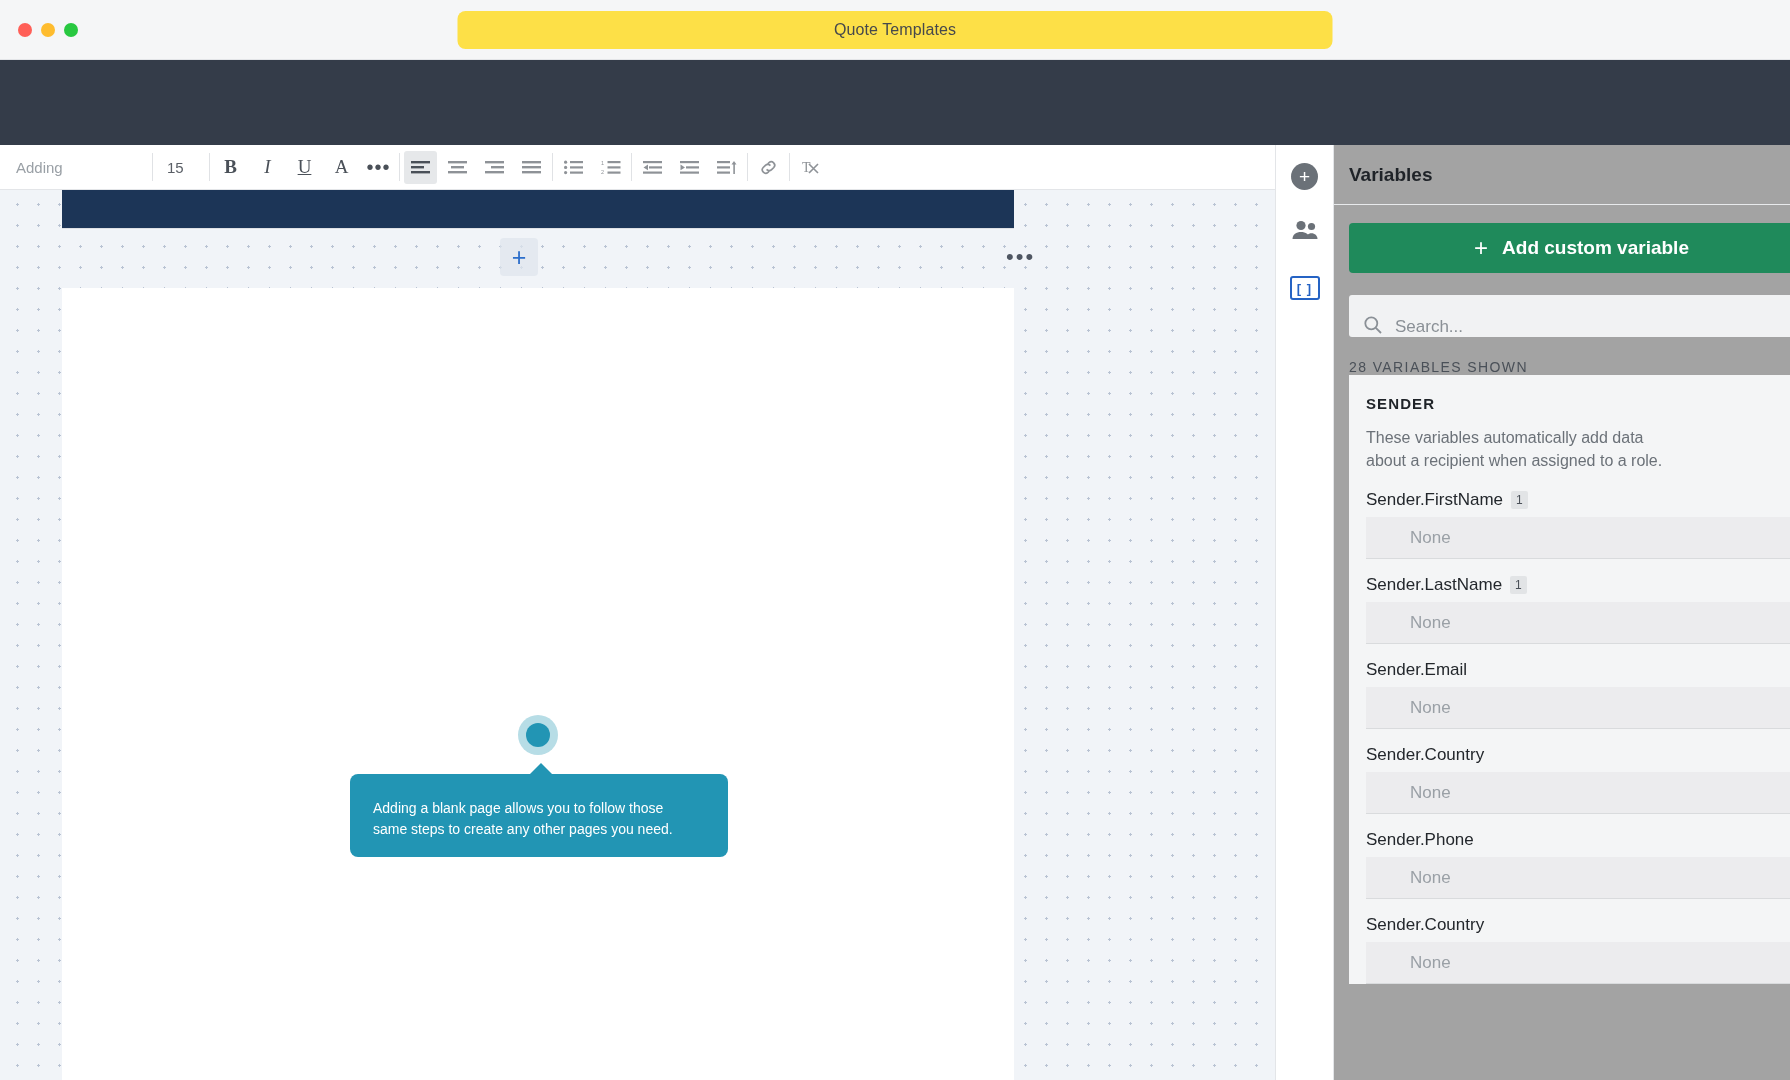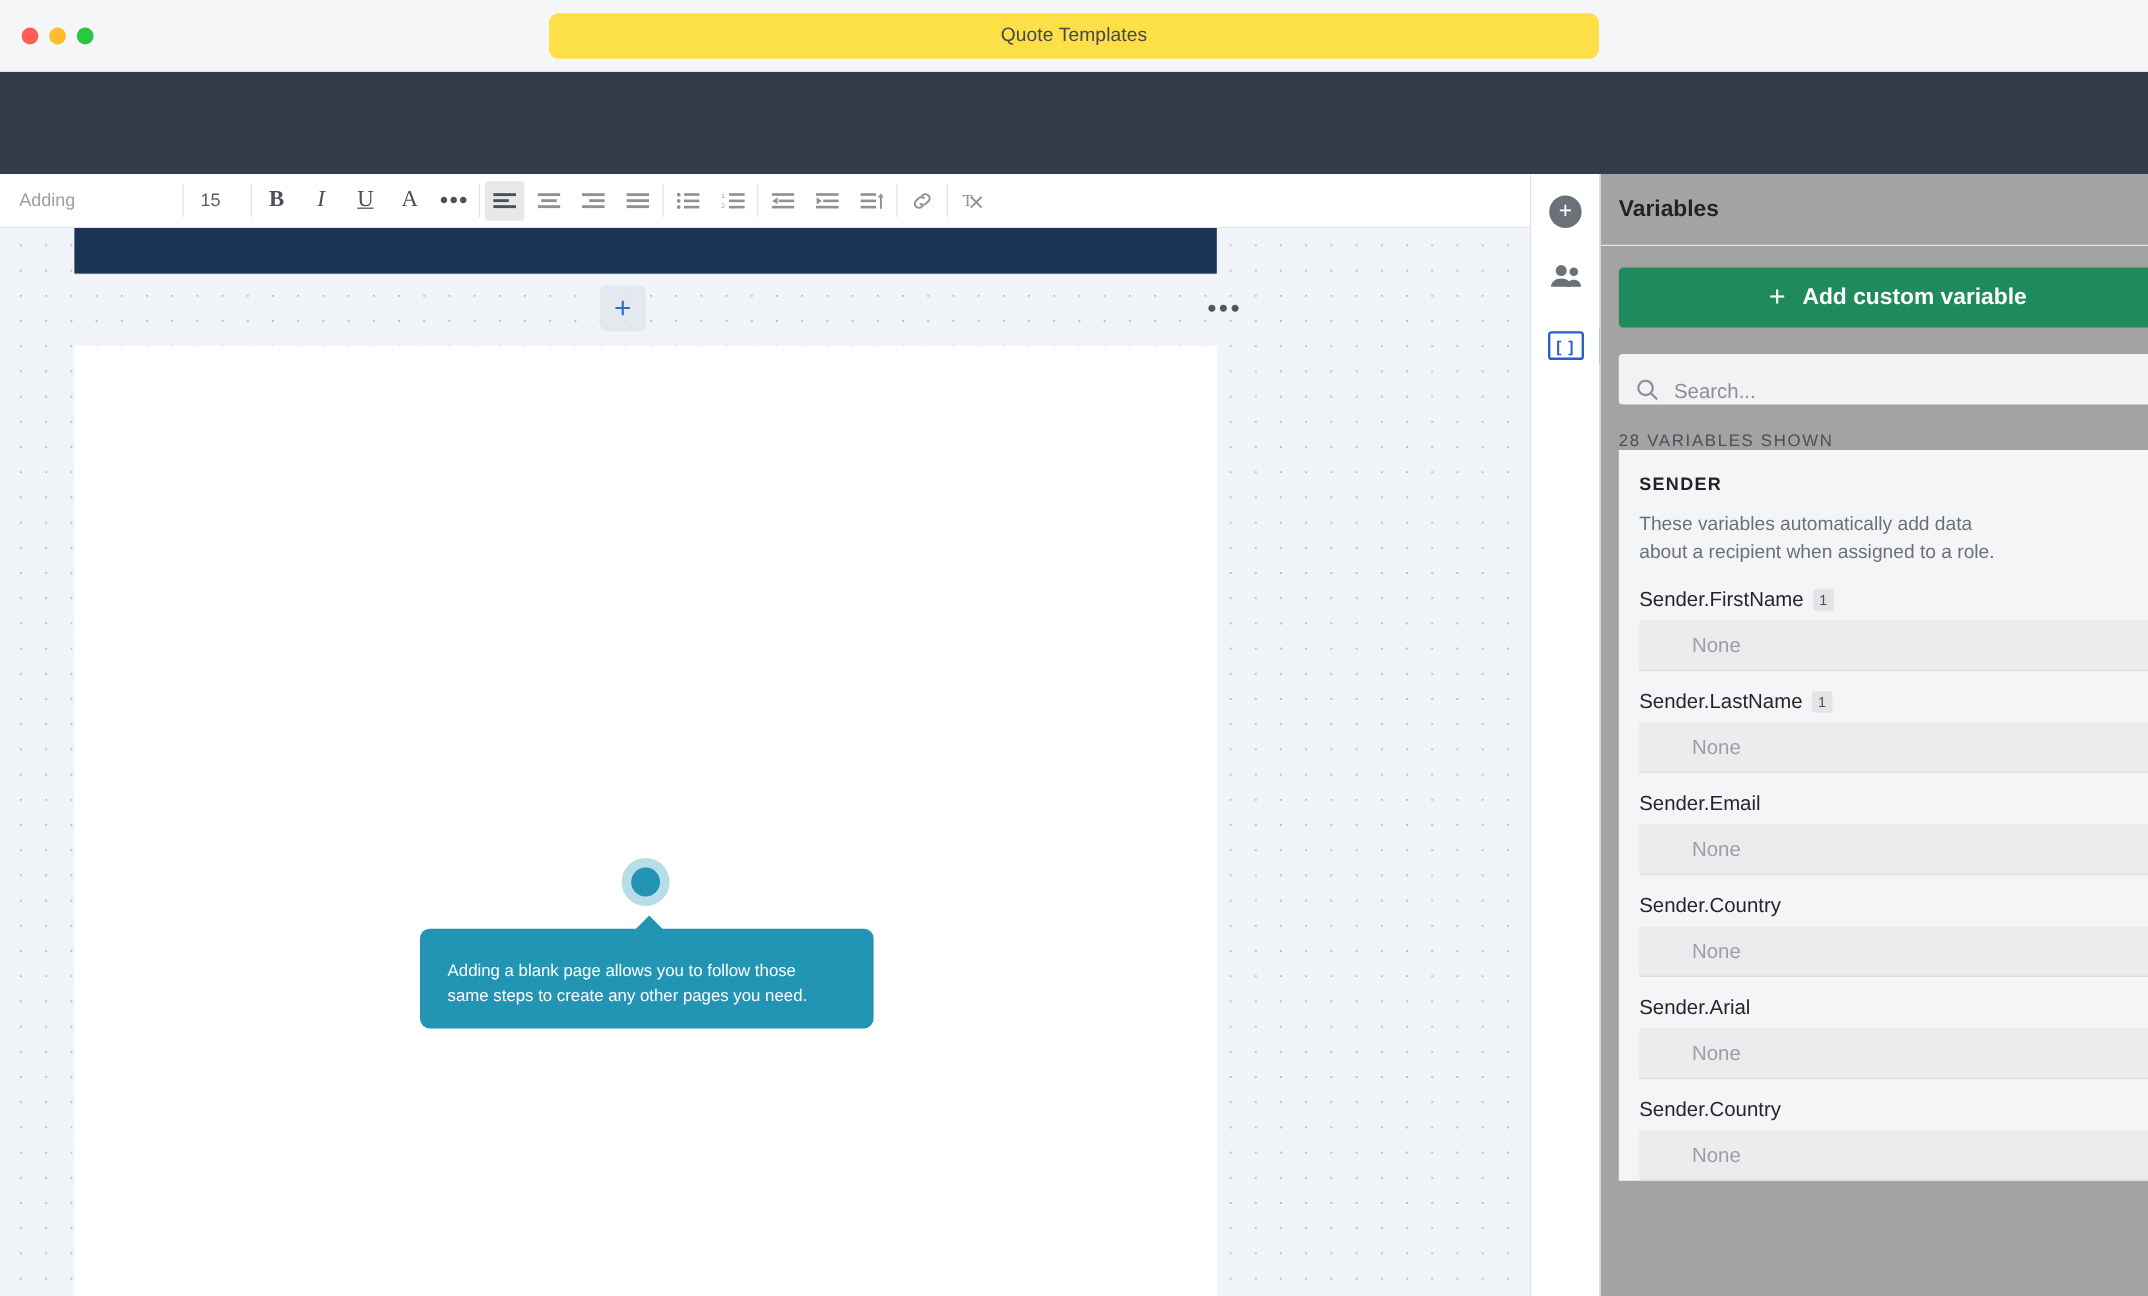--- a/index.html
+++ b/index.html
@@ -454,21 +454,21 @@
           <div class="var-name">
             <span>Sender.Country</span>
           </div>
           <div class="var-input">
             <span>None</span>
           </div>
         </div>
 
         <div class="var-row">
           <div class="var-name">
-            <span>Sender.Arial</span>
+            <span>Sender.Phone</span>
           </div>
           <div class="var-input">
             <span>None</span>
           </div>
         </div>
 
         <div class="var-row">
           <div class="var-name">
             <span>Sender.Country</span>
           </div>

